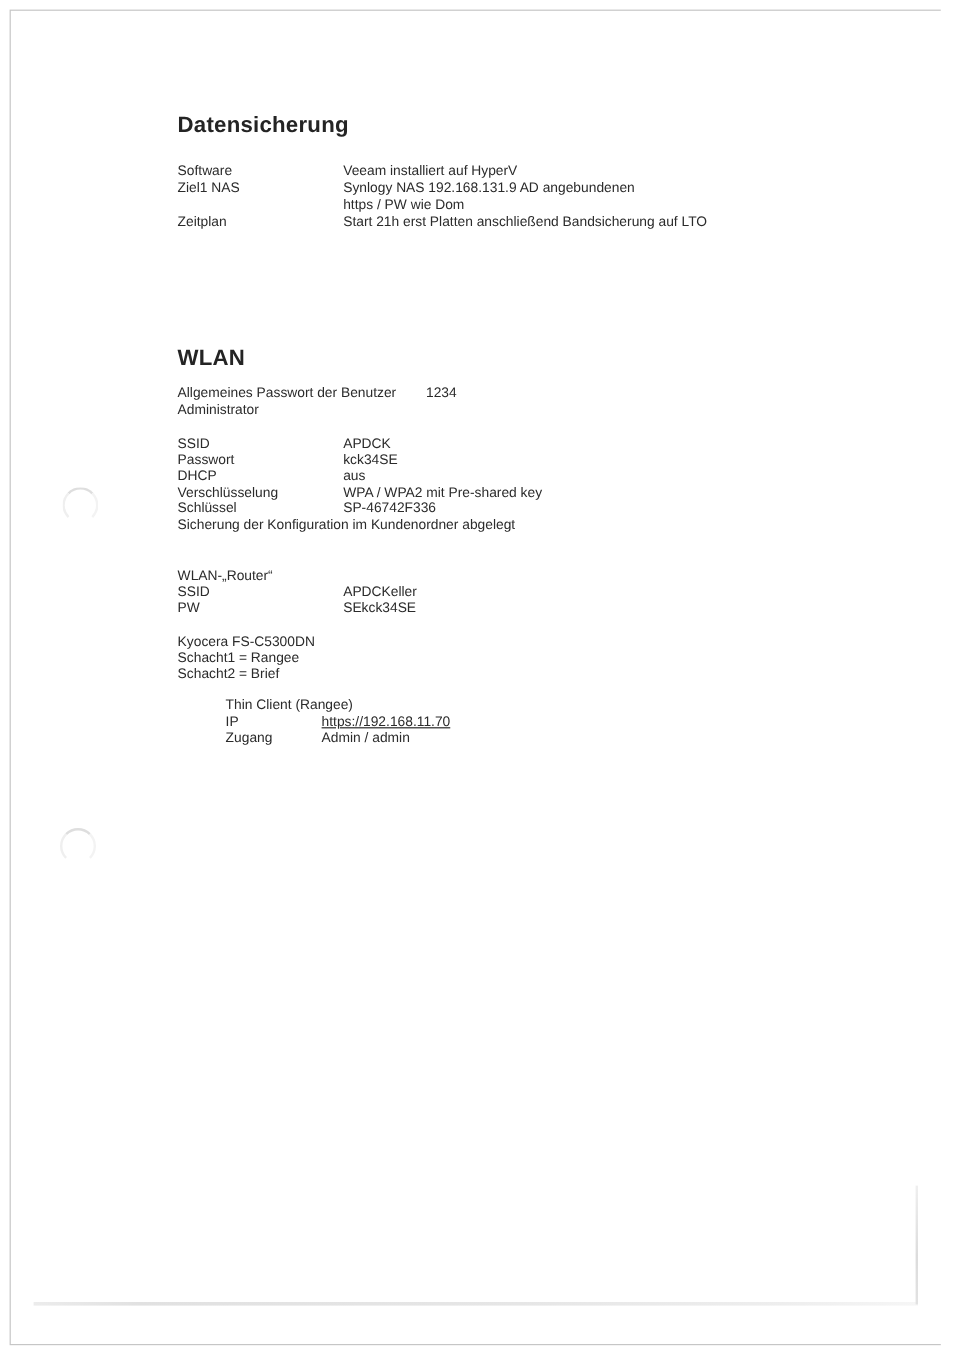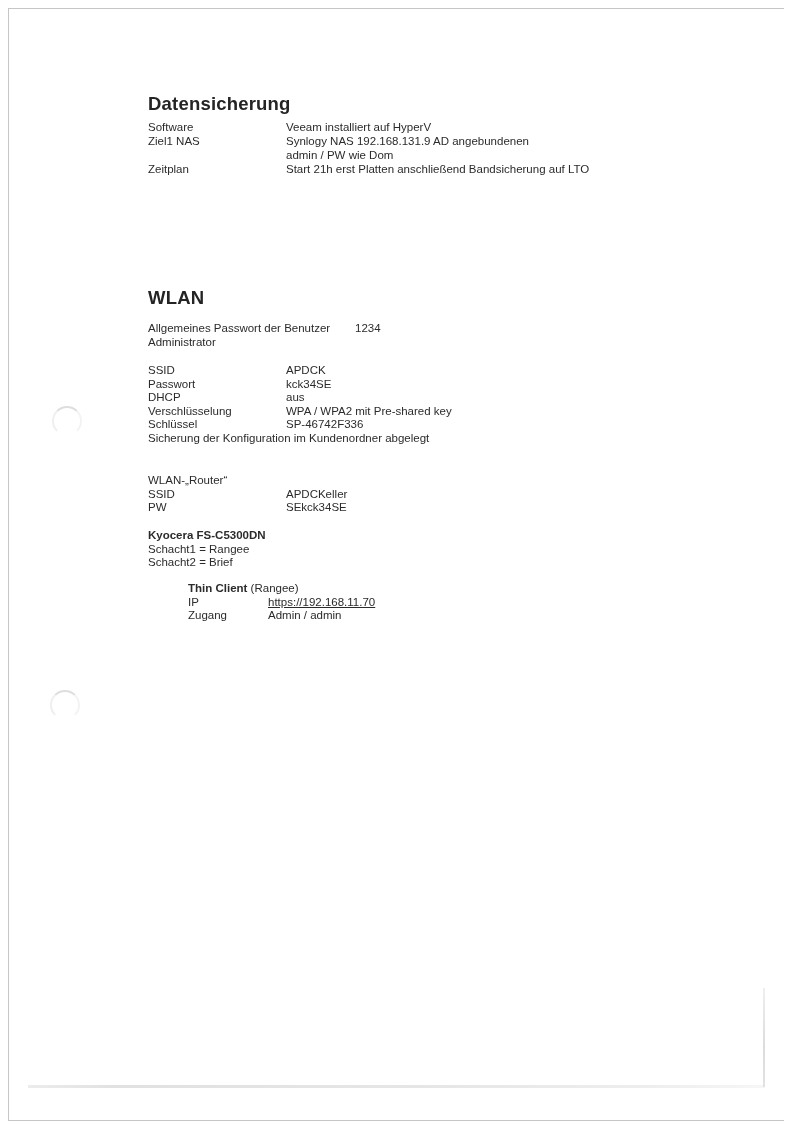--- a/index.html
+++ b/index.html
@@ -73,49 +73,49 @@
     font-size: 11.5px;
     color: #2b2b2b;
     line-height: 13.5px;
     white-space: nowrap;
   }
   .sec.lh14 { line-height: 14px; }
   .row { display: flex; }
   .lbl  { flex: 0 0 138px; width: 138px; }
   .lbl-wide { flex: 0 0 207px; width: 207px; }
   .tc-lbl { flex: 0 0 80px; width: 80px; }
-  .bold { font-weight: 700; }
+  .bold { font-weight: 400; }
   .link { text-decoration: underline; }
 </style>
 </head>
 <body>
 
 <div class="stage">
 
   <div class="scan-frame"></div>
 
   <div class="punch punch1"></div>
   <div class="punch punch2"></div>
   <div class="paper-edge-bottom"></div>
   <div class="paper-edge-right"></div>
 
   <div class="h1" style="top:93px;">Datensicherung</div>
 
-  <div class="sec lh14" style="top:120px;">
+  <div class="sec lh14" style="top:136px;">
     <div class="row">
       <span class="lbl">Software</span>
       <span>Veeam installiert auf HyperV</span>
     </div>
     <div class="row">
       <span class="lbl">Ziel1 NAS</span>
       <span>Synlogy NAS 192.168.131.9 AD angebundenen</span>
     </div>
     <div class="row">
       <span class="lbl"></span>
-      <span>admin / PW wie Dom</span>
+      <span>https / PW wie Dom</span>
     </div>
     <div class="row">
       <span class="lbl">Zeitplan</span>
       <span>Start 21h erst Platten anschließend Bandsicherung auf LTO</span>
     </div>
   </div>
 
   <div class="h1" style="top:287px;">WLAN</div>
 
   <div class="sec" style="top:322px;">

